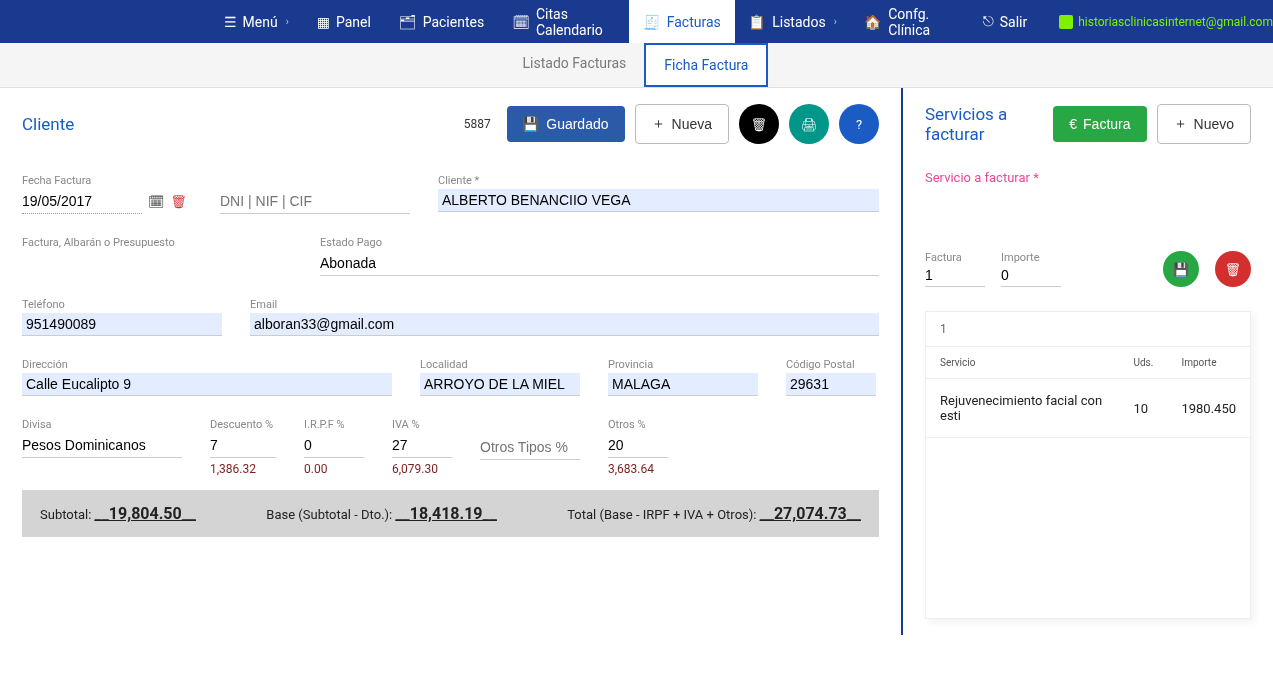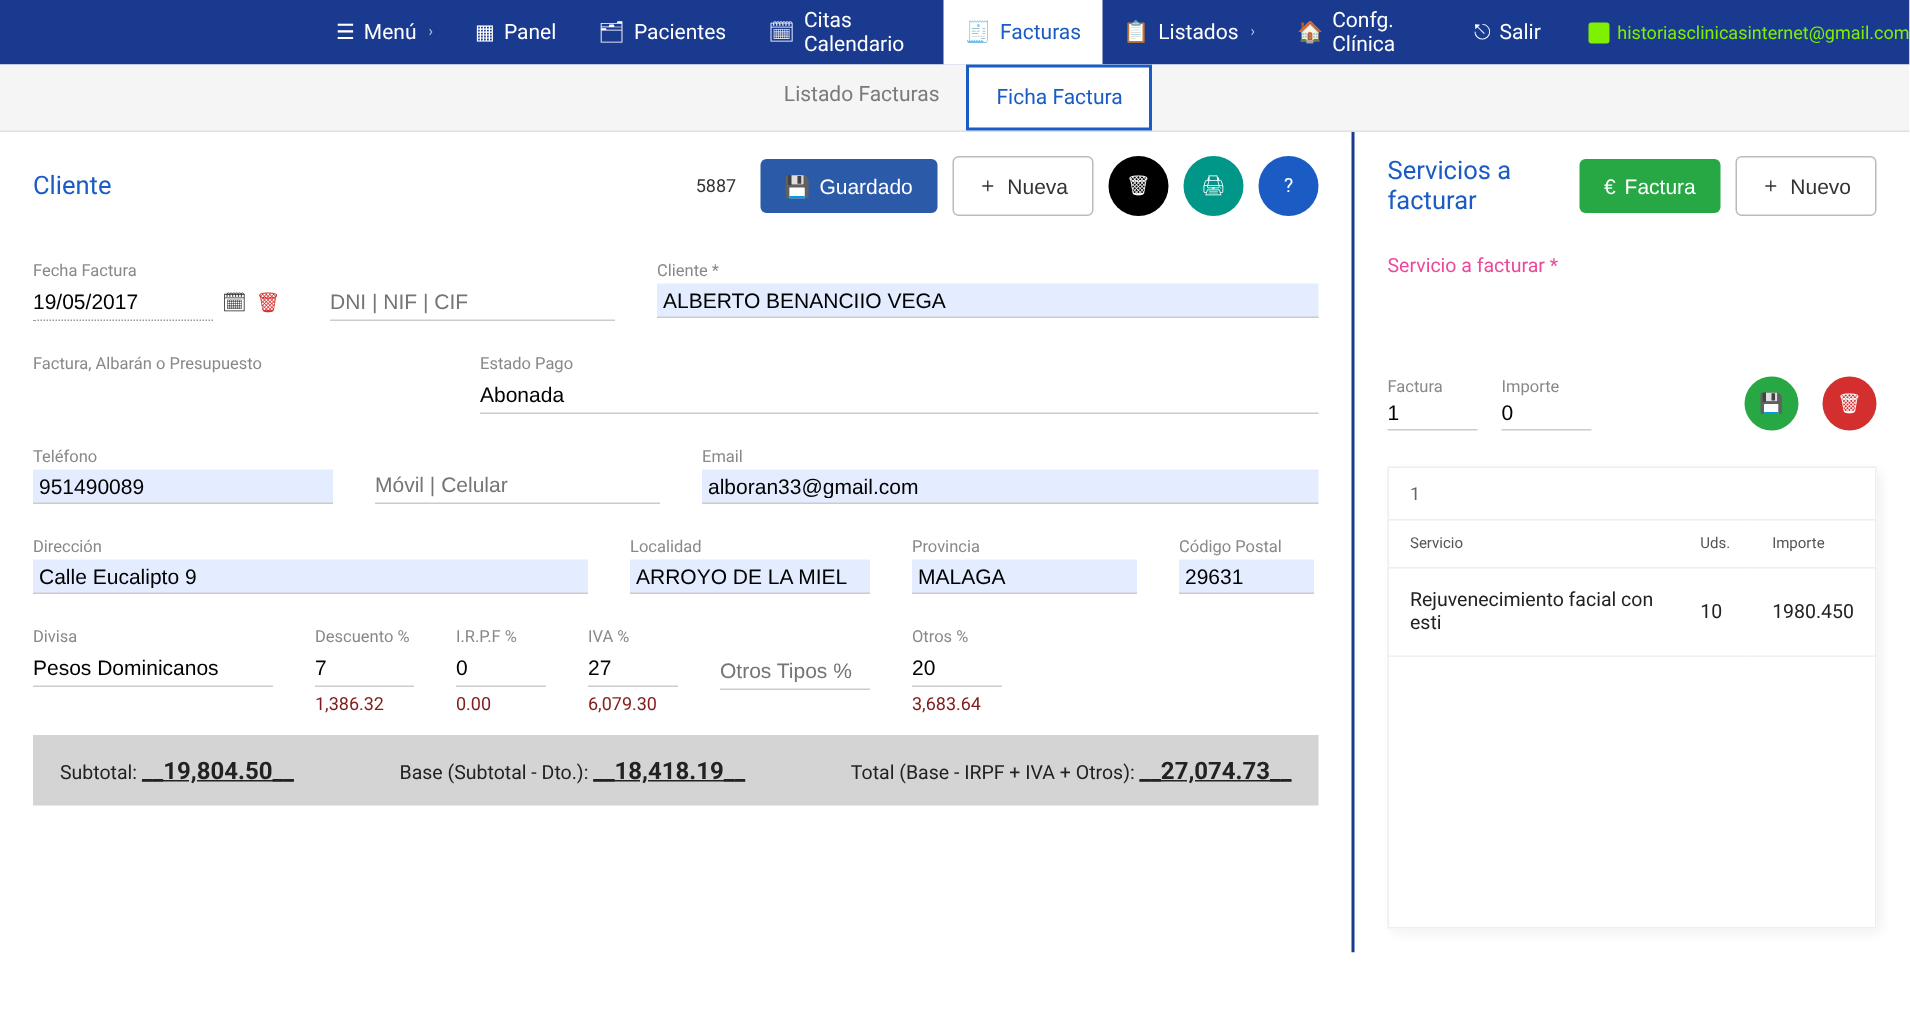--- a/index.html
+++ b/index.html
@@ -168,23 +168,20 @@
         <label>Estado Pago</label>
         <input value="Abonada" style="">
       </div>
     </div>
 
     <div class="form-grid" style="margin-top:22px">
       <div class="field" style="width:200px">
         <label>Teléfono</label>
         <input class="value-filled" value="951490089" style="">
       </div>
-      <div class="field" style="width:190px; justify-content:flex-end;">
-        <input placeholder="Móvil | Celular" style="">
-      </div>
       <div class="field" style="flex:1">
         <label>Email</label>
         <input class="value-filled" value="alboran33@gmail.com" style="">
       </div>
     </div>
 
     <div class="form-grid" style="margin-top:22px">
       <div class="field" style="width:370px">
         <label>Dirección</label>
         <input class="value-filled" value="Calle Eucalipto 9" style="">

